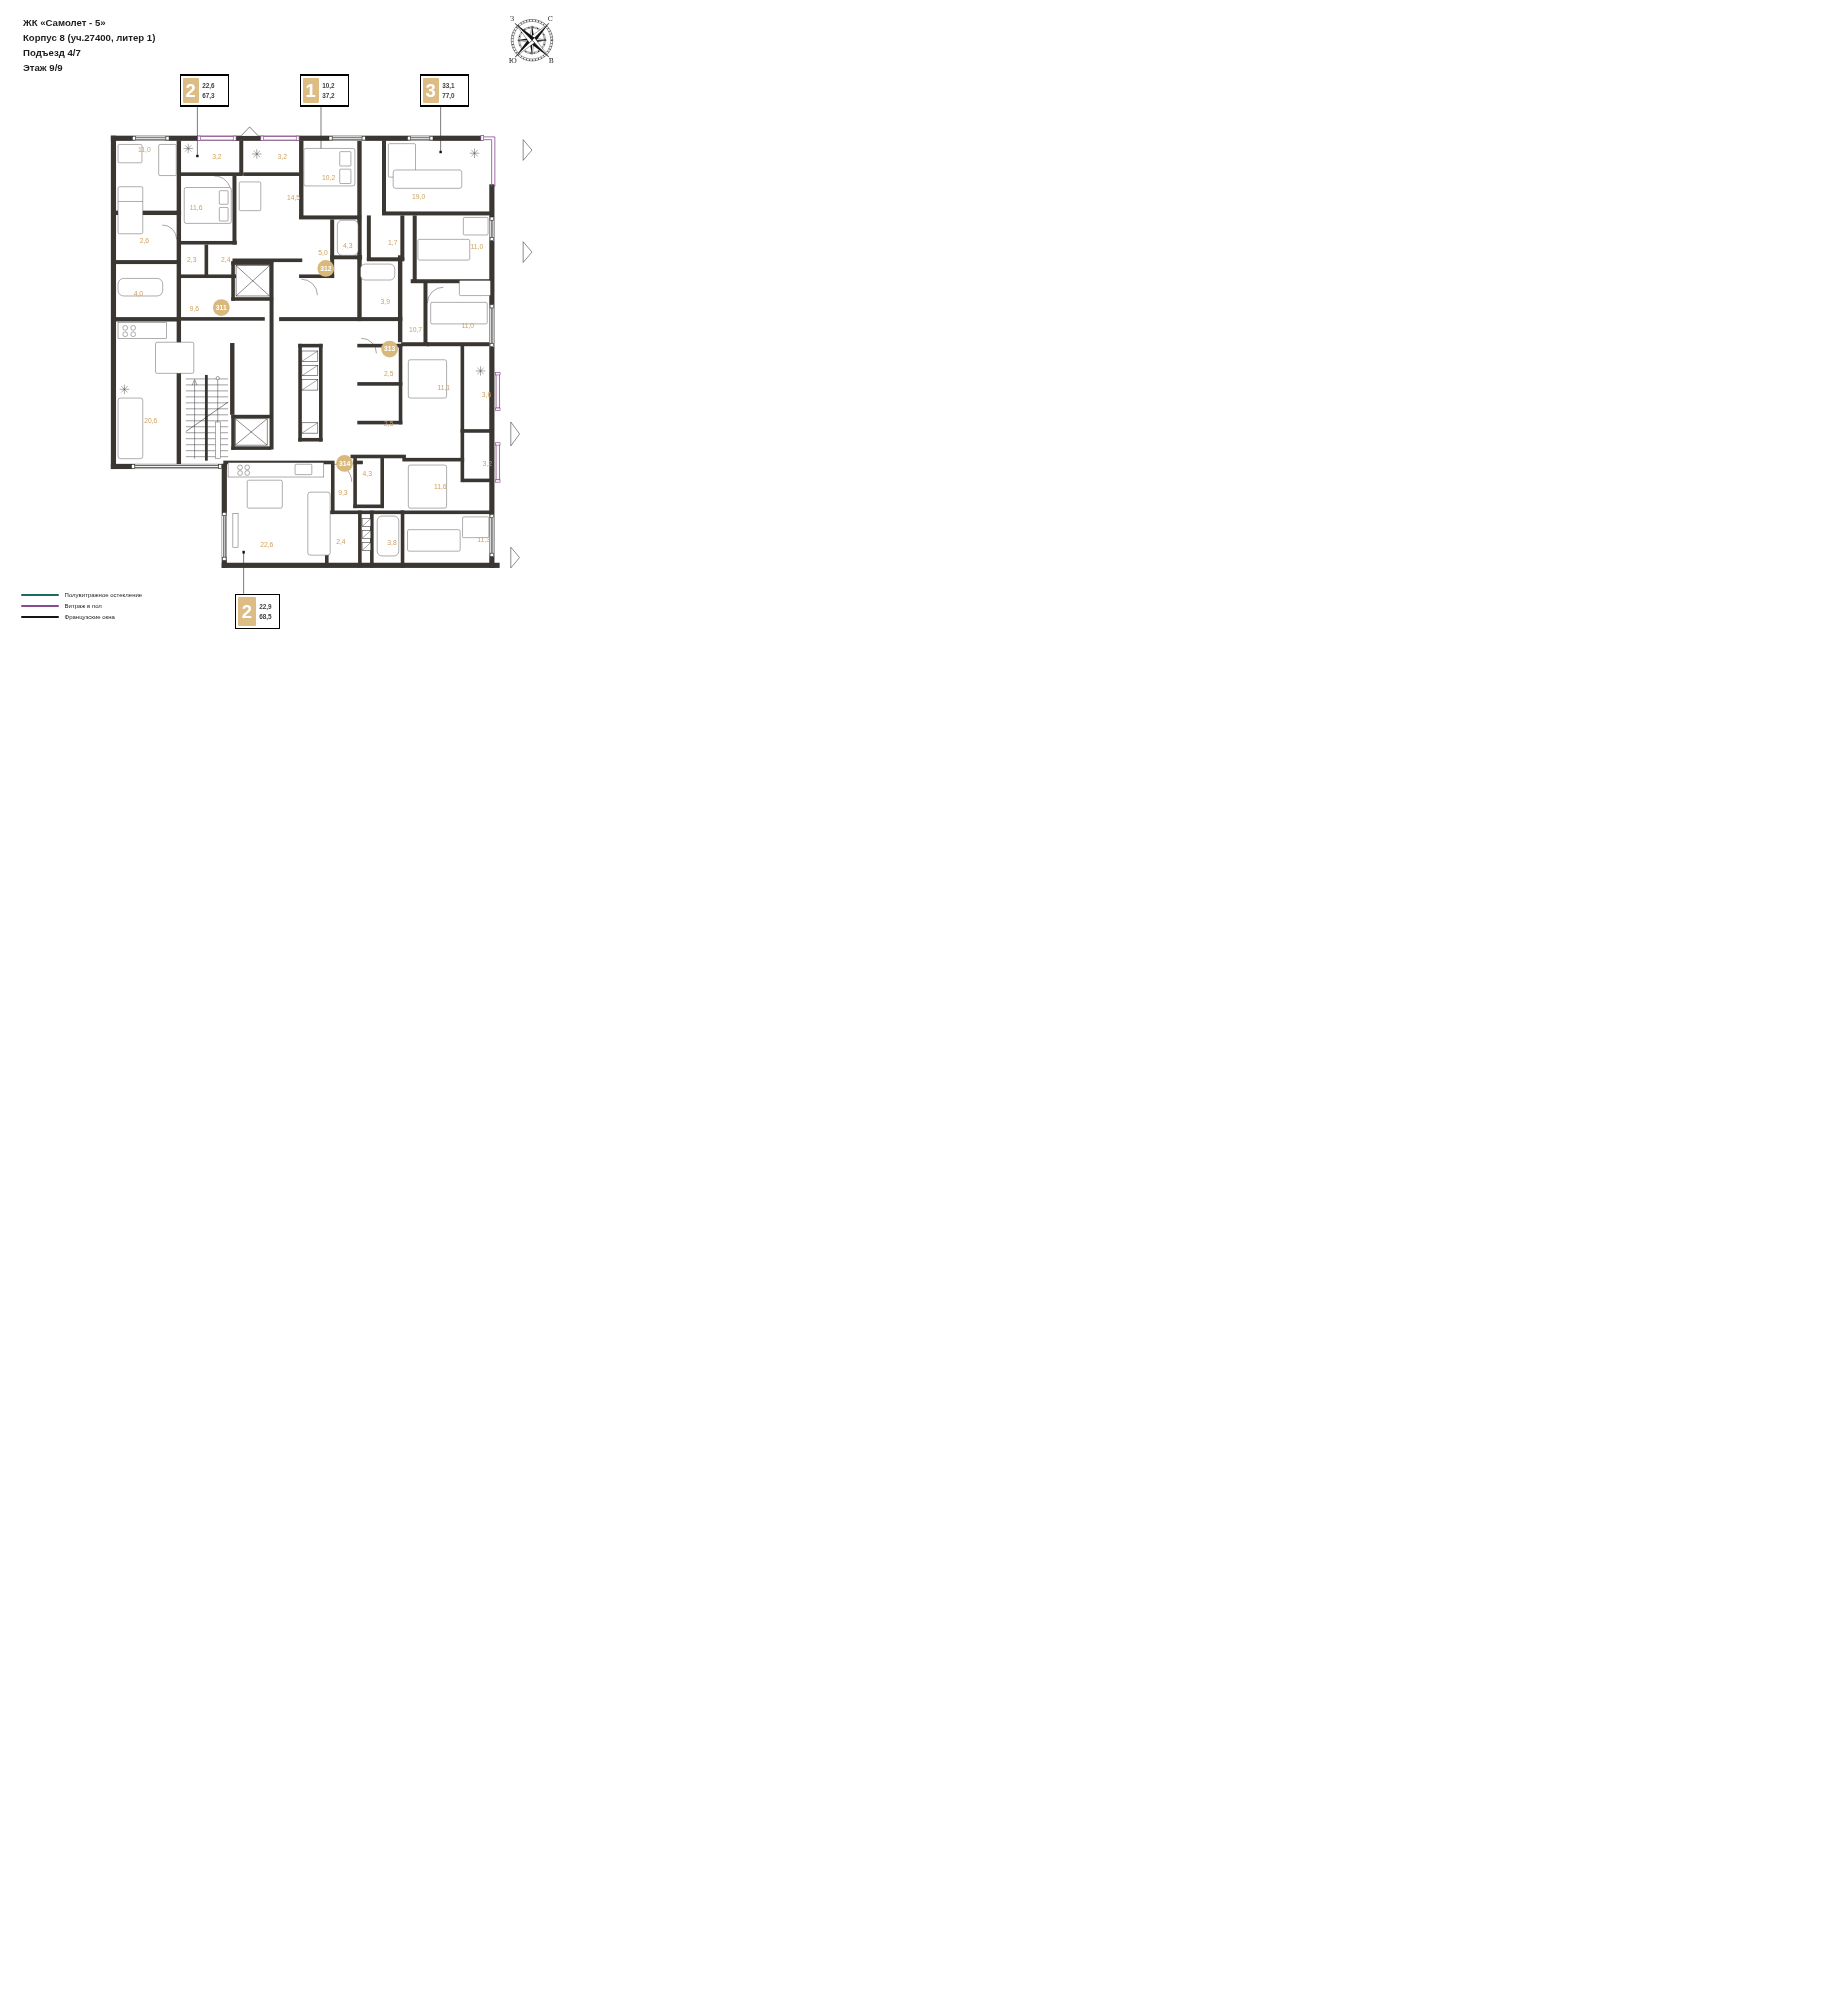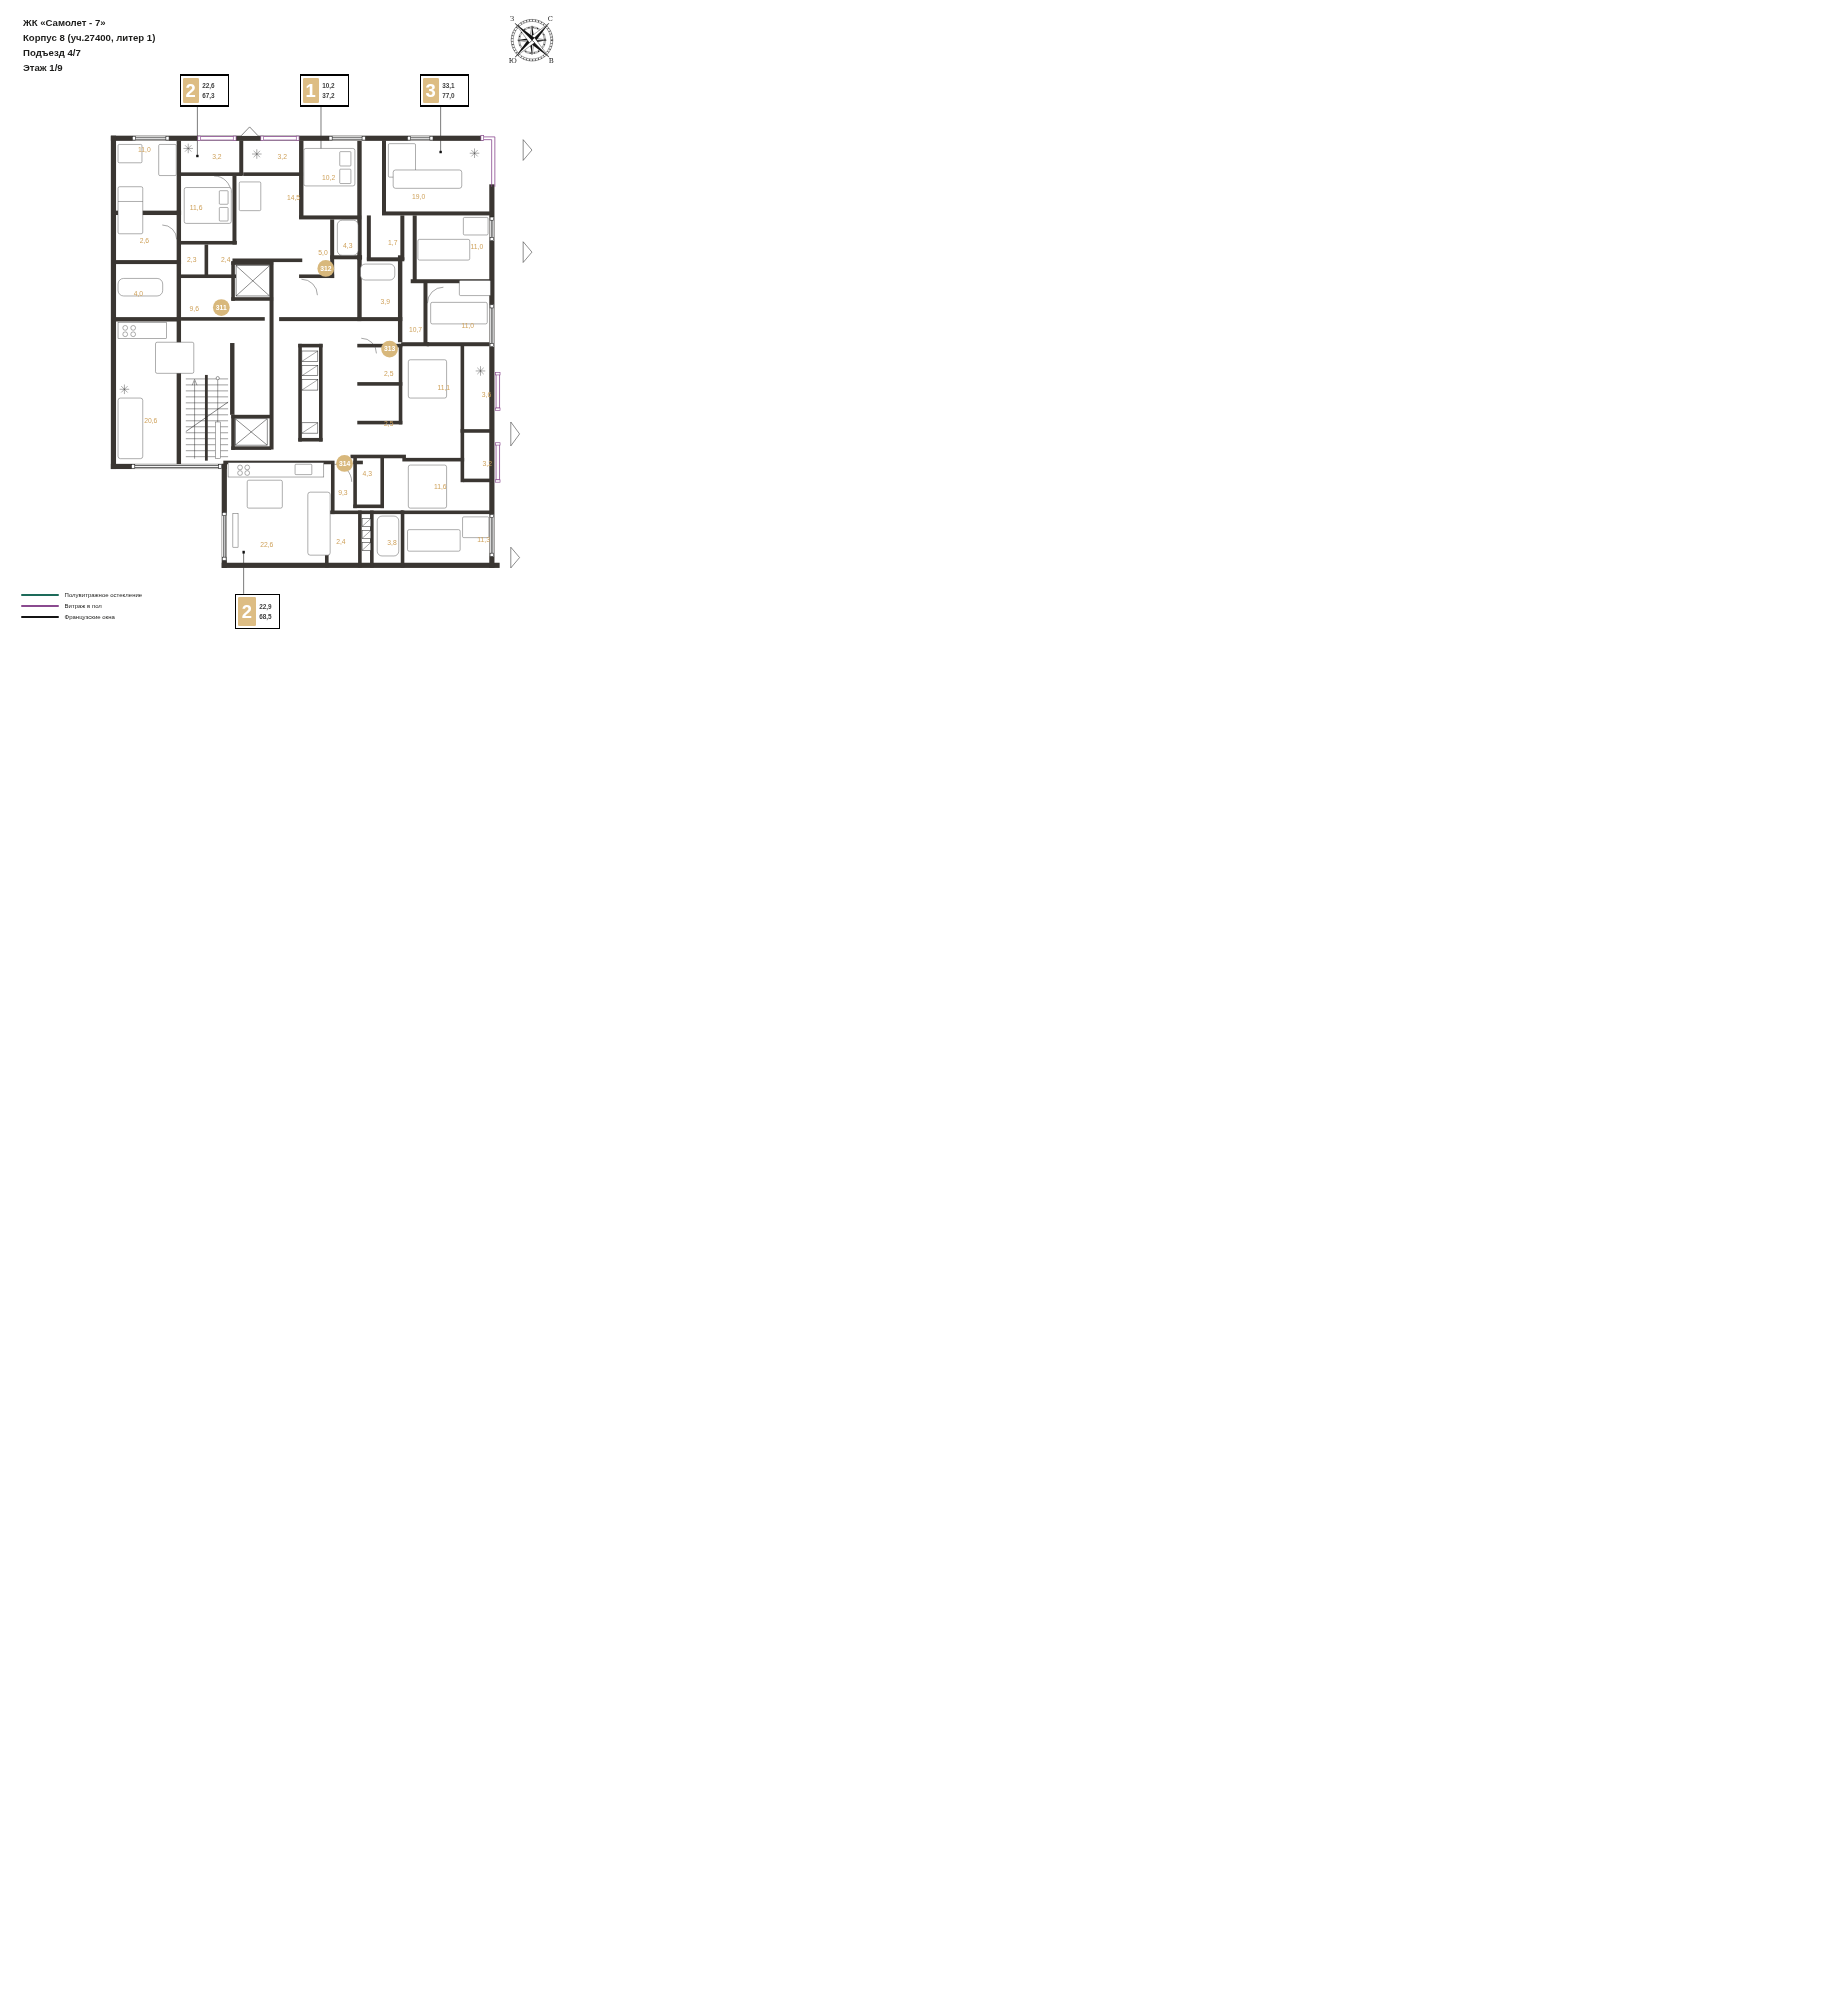--- a/index.html
+++ b/index.html
@@ -39,24 +39,24 @@
   svg .thin{stroke:#222;stroke-width:1.3;fill:#fff;}
   svg .leader{stroke:#111;stroke-width:1.4;}
   .compass-letter{font-family:"DejaVu Serif","Liberation Serif",serif;font-size:17px;fill:#1a1a1a;text-anchor:middle;}
 </style>
 </head>
 <body>
 
 <div class="page">
 
   <div class="hdr">
-    <p>ЖК «Самолет - 7»</p>
+    <p>ЖК «Самолет - 5»</p>
     <p>Корпус 8 (уч.27400, литер 1)</p>
     <p>Подъезд 4/7</p>
-    <p>Этаж 1/9</p>
+    <p>Этаж 9/9</p>
   </div>
 
   <svg style="position:absolute;left:502px;top:8.8px" width="60" height="60" viewBox="0 0 150 150">
     <g transform="translate(75,78)">
       <circle r="52" fill="none" stroke="#222" stroke-width="1.2"></circle>
       <circle r="49.5" fill="none" stroke="#222" stroke-width="5" stroke-dasharray="1.5 6"></circle>
       <circle r="47" fill="none" stroke="#222" stroke-width="1"></circle>
       <circle r="34" fill="none" stroke="#222" stroke-width="1"></circle>
       <circle r="32.5" fill="none" stroke="#222" stroke-width="3" stroke-dasharray="0.1 11" stroke-linecap="round"></circle>
       <circle r="31" fill="none" stroke="#222" stroke-width="1"></circle>

